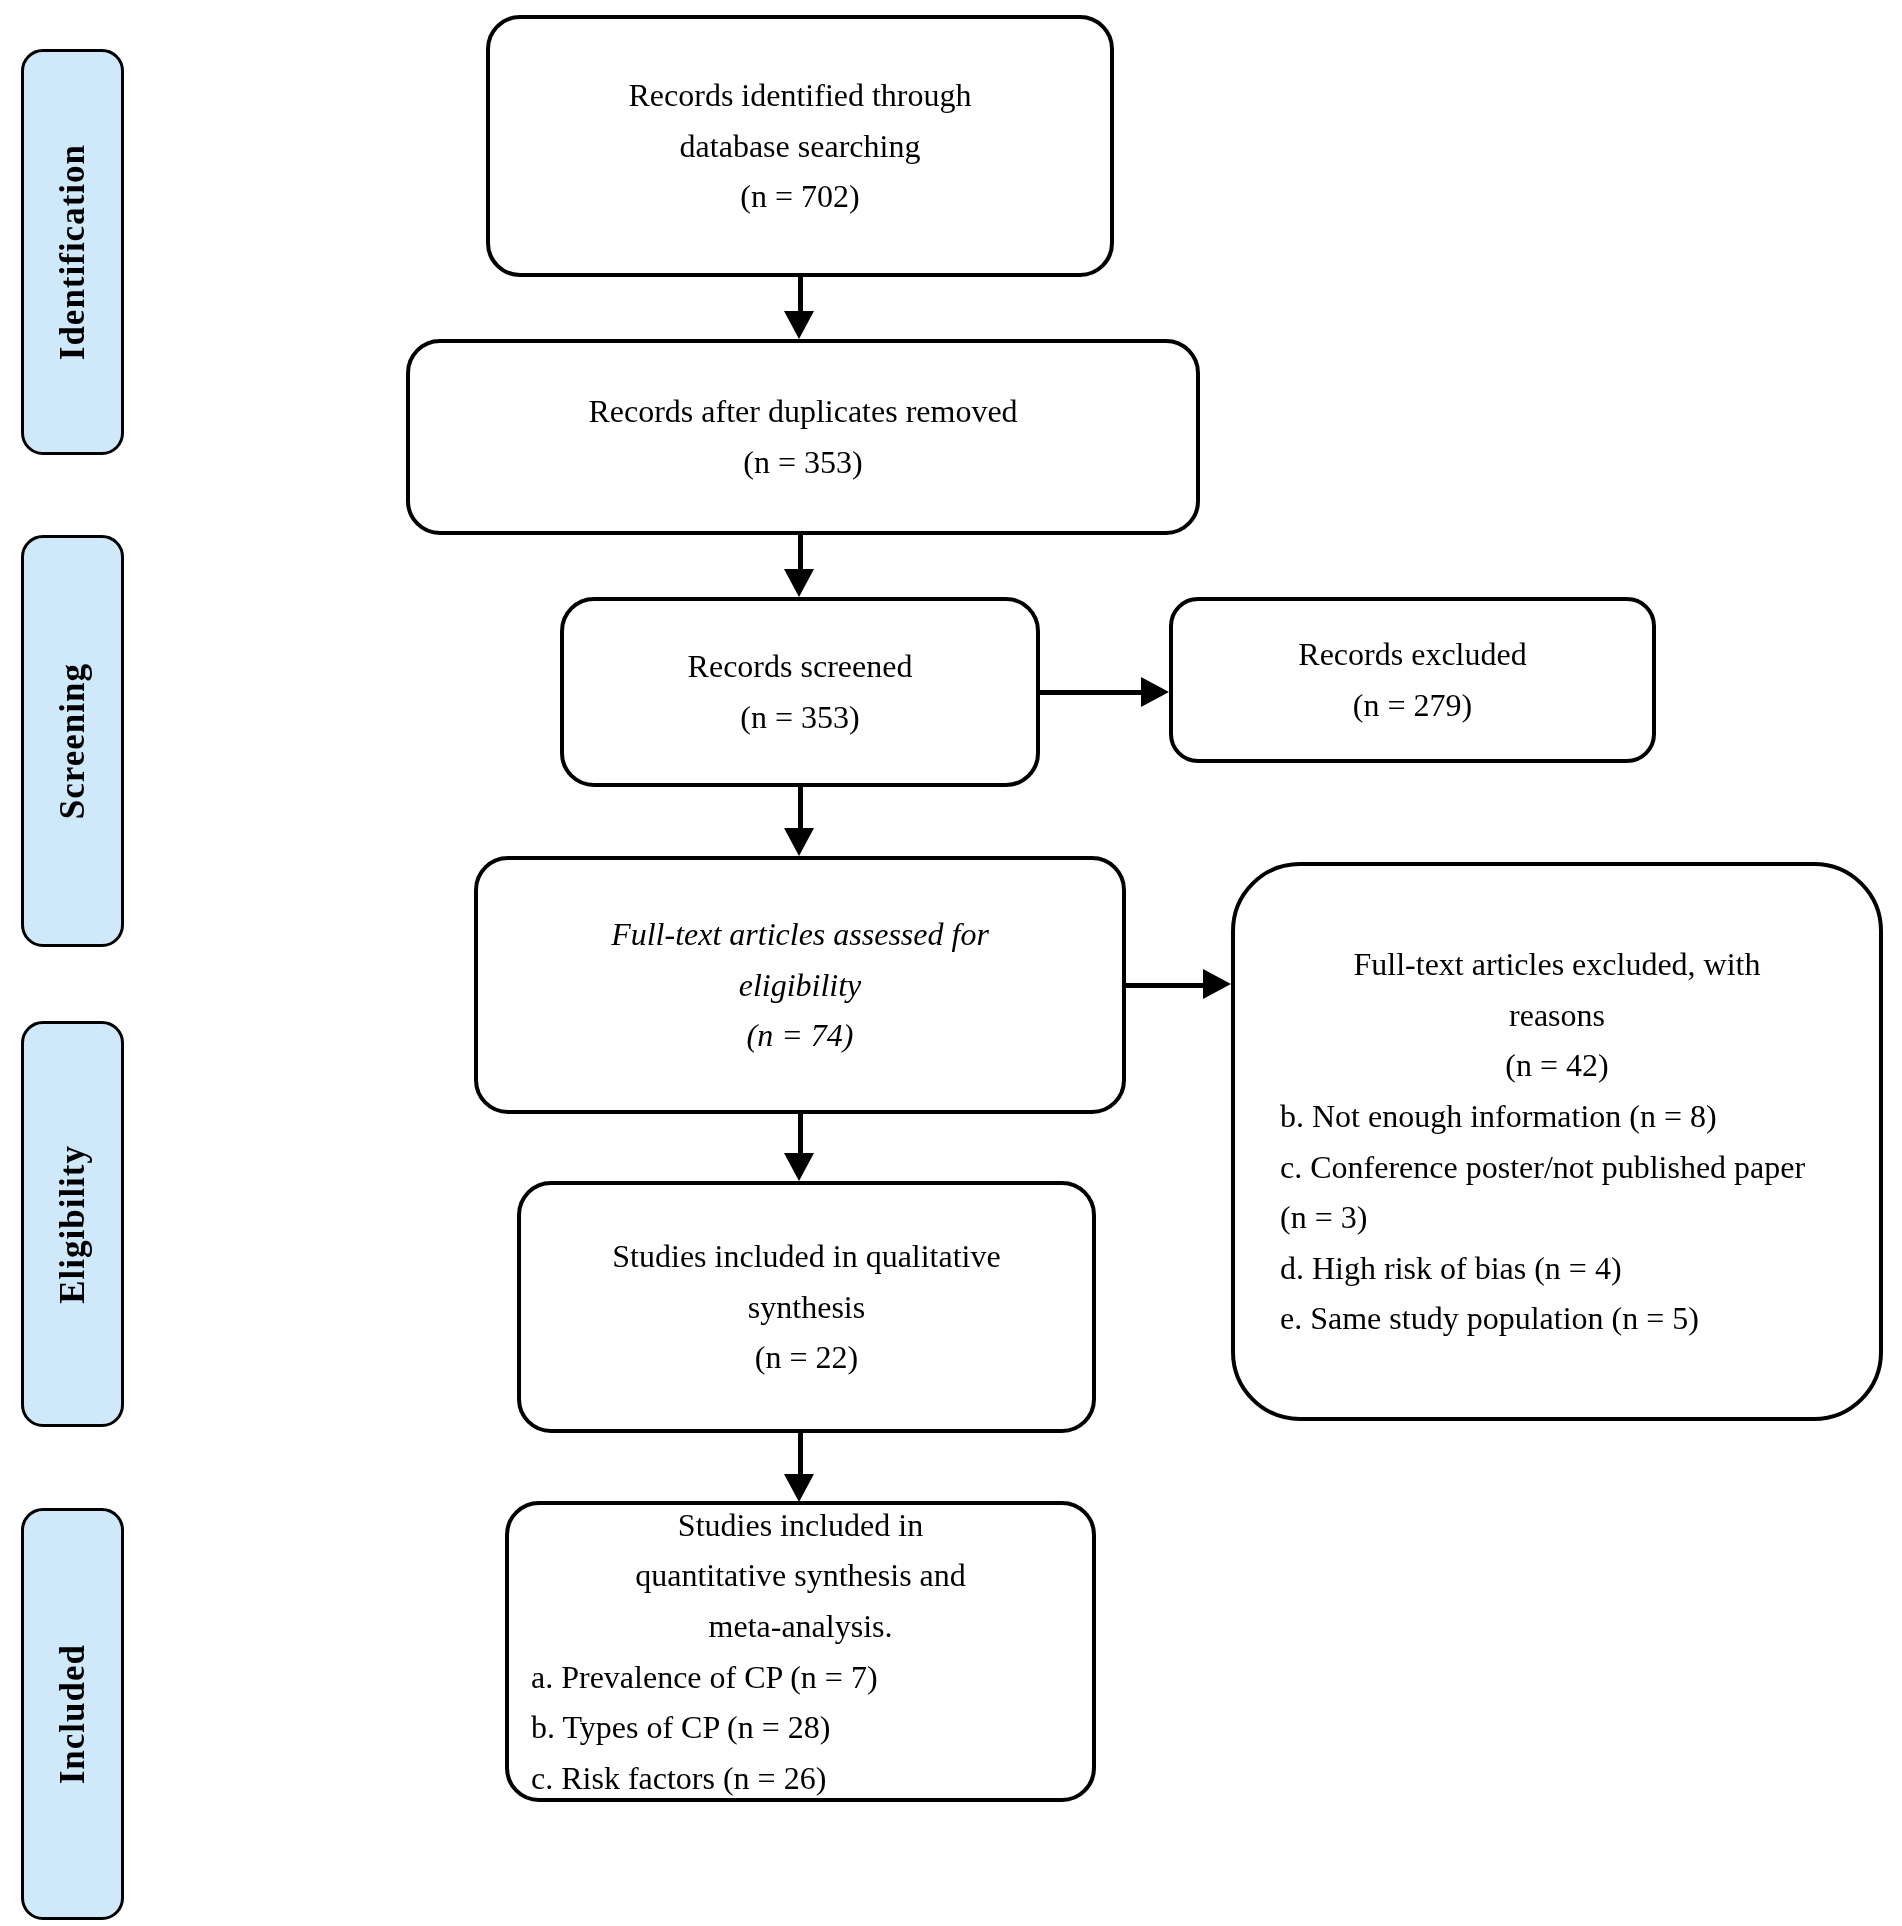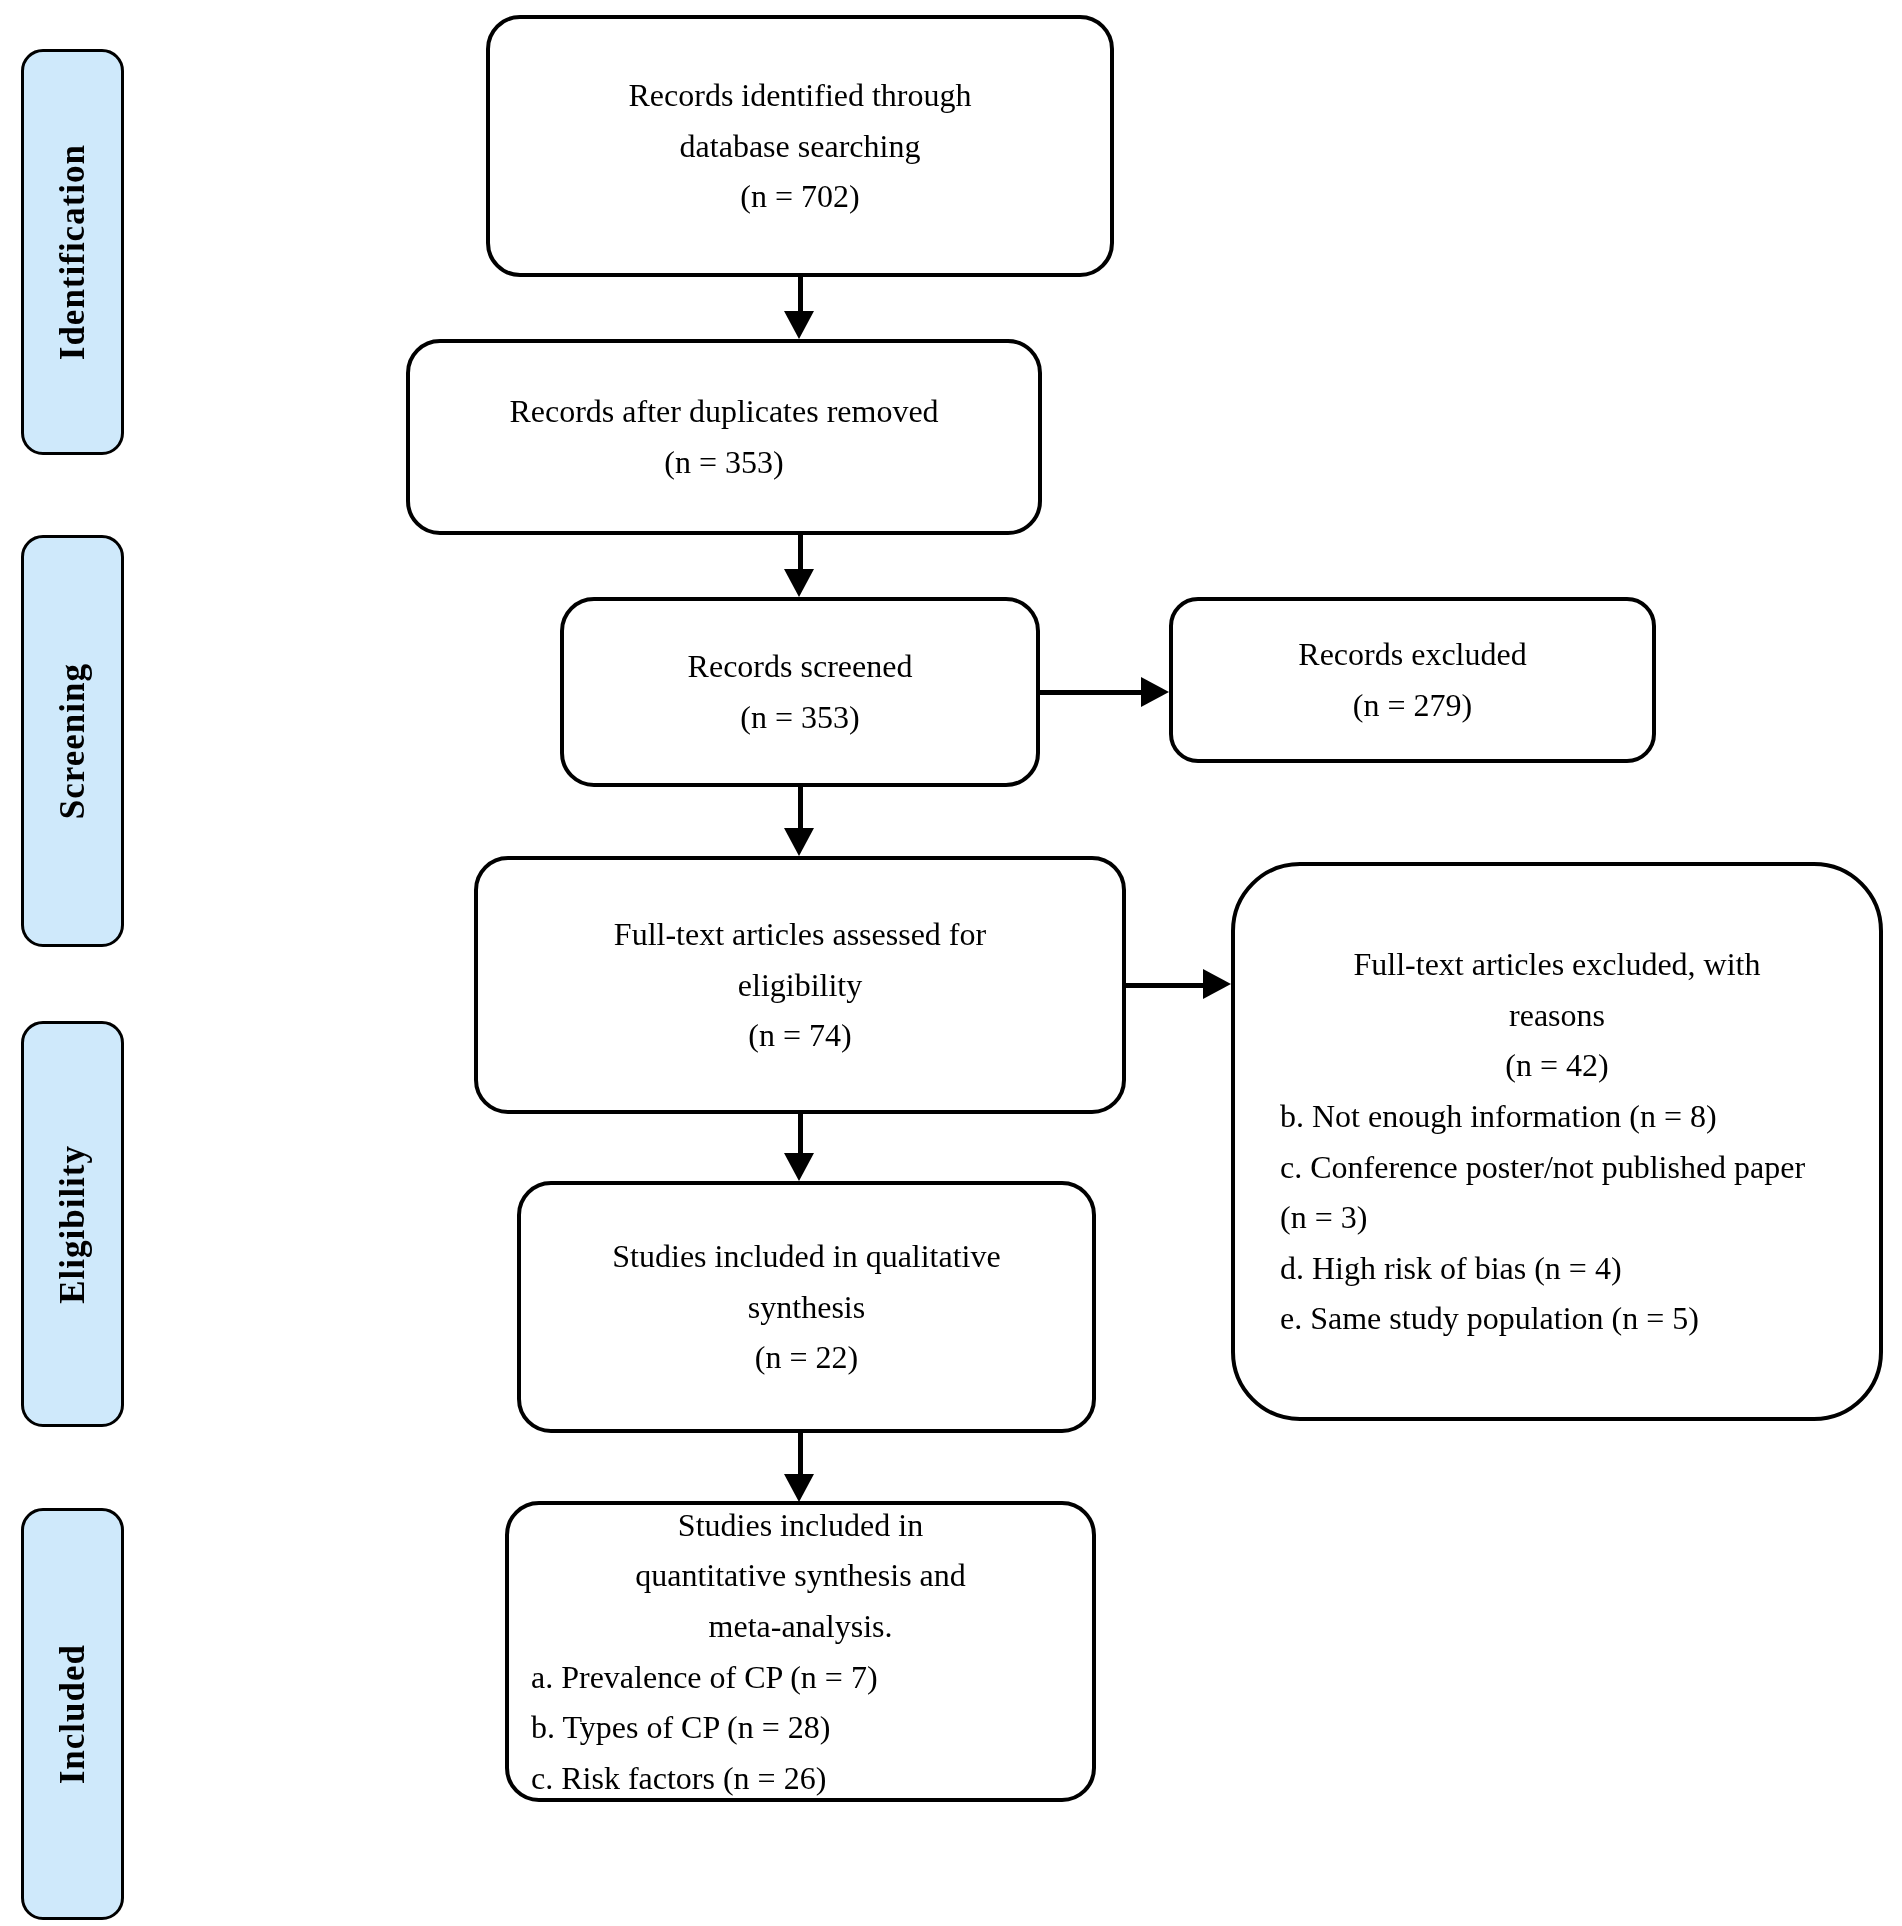--- a/index.html
+++ b/index.html
@@ -27,24 +27,24 @@
     justify-content: center;
     text-align: center;
     font-size: 32px;
     line-height: 1.58;
   }
   .box-line { width: 100%; }
   .box-heading { width: 100%; text-align: center; }
   .box-items { width: 100%; text-align: left; }
 
   #box-identified   { left:  486px; top:   15px; width: 628px; height: 262px; }
-  #box-dedup        { left:  406px; top:  339px; width: 636px; height: 196px; }
+  #box-dedup        { left:  406px; top:  339px; width: 794px; height: 196px; }
   #box-screened     { left: 560px; top: 597px; width:  480px; height: 190px; }
   #box-rexcluded    { left: 1169px; top: 597px; width:  487px; height: 166px; border-radius: 29px; }
-  #box-fulltext     { left:  474px; top: 856px; width: 652px; height: 258px; }
+  #box-fulltext     { left:  474px; top: 856px; width: 652px; height: 258px; font-style: italic; }
   #box-ftexcluded   { left: 1231px; top: 862px; width: 652px; height: 559px;
                       border-radius: 69px; padding: 5px 45px; }
   #box-qual         { left: 517px; top: 1181px; width: 579px; height: 252px; }
   #box-quant        { left: 505px; top: 1501px; width: 591px; height: 301px;
                       padding: 5px 22px; }
 
   
   .stage {
     position: absolute;
     left: 21px;

